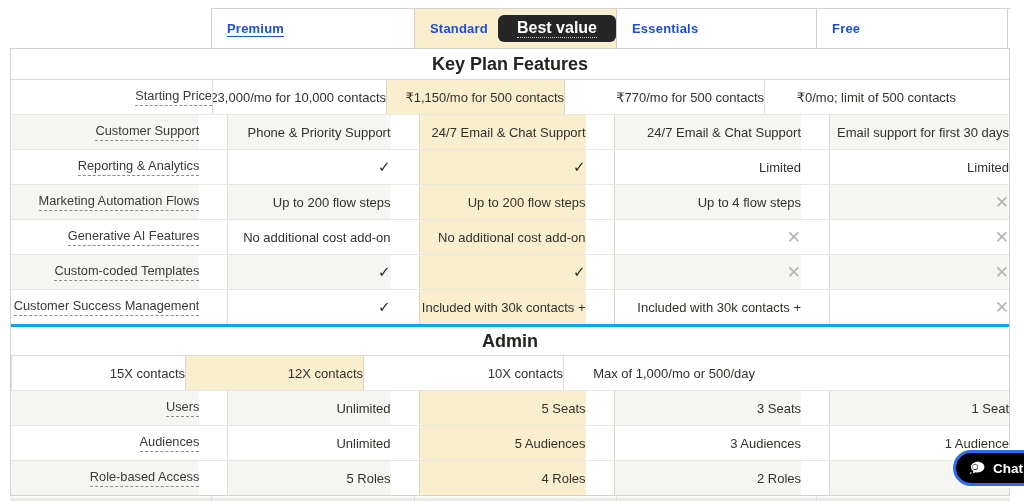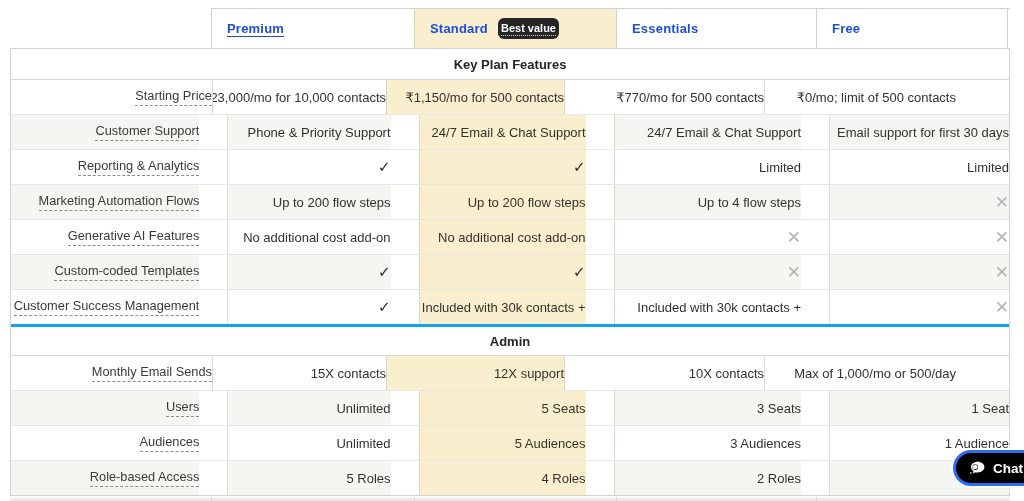--- a/index.html
+++ b/index.html
@@ -10,29 +10,29 @@
 
   
   .plan-header-row { position:absolute; left:211px; top:8px; width:799px; height:40px;
     display:flex; border-top:1px solid #d2d2cf; }
   .plan-cell { display:flex; align-items:center; gap:10px; padding-left:15px;
     border-left:1px solid #d2d2cf; background:#fff; }
   .plan-cell:last-child { border-right:1px solid #d2d2cf; }
   .plan-cell.highlight { background:var(--cream); border-left:1px solid #d8d2bd; }
   .plan-name { font-size:13px; font-weight:bold; color:#1d4ed8; letter-spacing:.2px; }
   .plan-name.underline { text-decoration:underline; text-underline-offset:3px; }
-  .badge { background:var(--badge-bg); color:#fff; font-size:11px; font-weight:bold;
-    padding:4px 3px 5px; border-radius:6px; }
+  .badge { background:var(--badge-bg); color:#fff; font-size:16px; font-weight:bold;
+    padding:4px 19px 5px; border-radius:6px; }
   .badge span { border-bottom:1px dotted #cfcfcf; padding-bottom:1px; }
 
   
   .table-body { position:absolute; left:10px; top:48px; width:1000px;
     border:1px solid #d2d2cf; background:#fff; }
   .band { height:30px; display:flex; align-items:center; justify-content:center;
-    font-size:13px; font-weight:bold; color:#262420; background:#fff; }
+    font-size:18px; font-weight:bold; color:#262420; background:#fff; }
   .band + .rows .row:first-child { border-top:1px solid #d9d9d6; }
   .band.second { height:31px; border-top:3px solid #0ea5e9; }
   .row { display:flex; height:35px; }
   .row + .row { border-top:1px solid #e7e7e4;gap:28px; }
   .cell { display:flex; align-items:center; padding-left:15px; font-size:13px;
     color:#34312c; background:#fff; overflow:hidden; white-space:nowrap;justify-content:flex-end; }
   .cell.label-cell { width:201px; }
   .cell.c0 { width:174px; border-left:1px solid #ddddda; }
   .cell.c1 { width:178px; border-left:1px solid #ddddda; }
   .cell.c2 { width:200px; border-left:1px solid #ddddda; }
@@ -197,28 +197,25 @@
             <span>Included with 30k contacts +</span>
           </div>
           <div class="cell c3">
             <span class="mark-cross">✕</span>
           </div>
         </div>
       </div>
       <div class="band second">Admin</div>
       <div class="rows">
         <div class="row">
-          <div class="cell label-cell">
-            <span class="label-text">Monthly Email Sends</span>
-          </div>
           <div class="cell c0">
             <span>15X contacts</span>
           </div>
           <div class="cell c1">
-            <span>12X support</span>
+            <span>12X contacts</span>
           </div>
           <div class="cell c2">
             <span>10X contacts</span>
           </div>
           <div class="cell c3">
             <span>Max of 1,000/mo or 500/day</span>
           </div>
         </div>
         <div class="row striped">
           <div class="cell label-cell">

